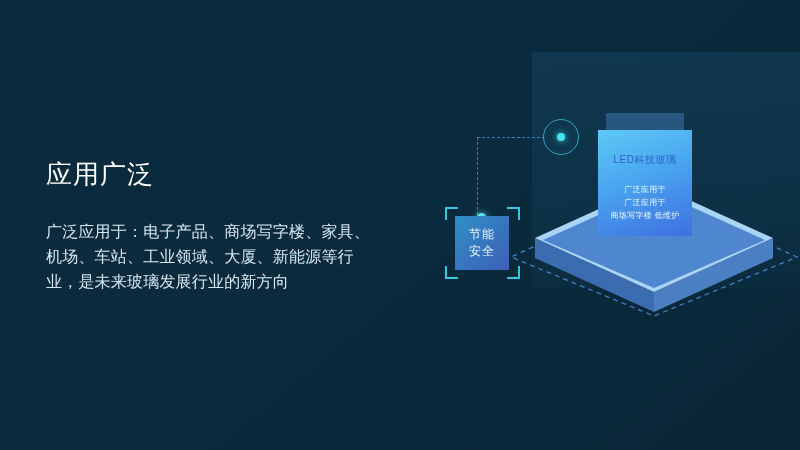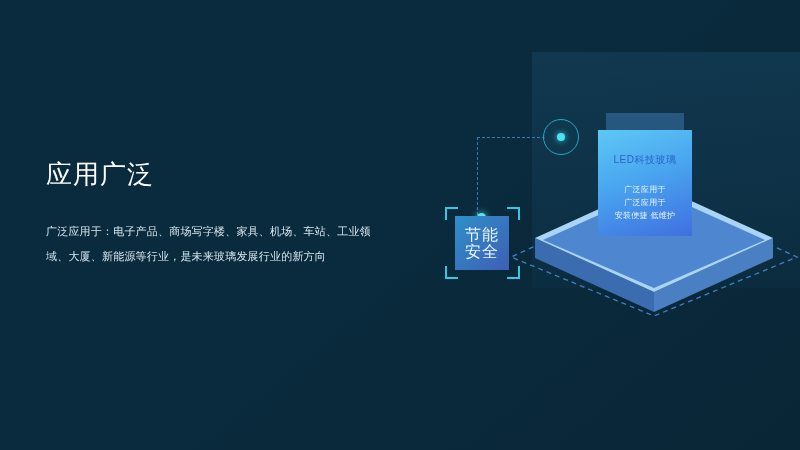--- a/index.html
+++ b/index.html
@@ -35,21 +35,21 @@
     white-space: pre-line;
   }
   .headline .line2 { display: block; }
 
   .body-copy {
     position: absolute;
     left: 46px;
     top: 219px;
     width: 330px;
     color: #d8e6ee;
-    font-size: 11px;
+    font-size: 16px;
     line-height: 25px;
     letter-spacing: 0.2px;
   }
 
   
   #art {
     position: absolute;
     left: 4px;
     top: 0;
     width: 636px;
@@ -130,21 +130,21 @@
     width: 54px;
     height: 54px;
     background: linear-gradient(135deg, #2e8fc9 0%, #3f5fb5 100%);
     display: flex;
     flex-direction: column;
     align-items: center;
     justify-content: center;
   }
   .badge-line {
     color: #eaf8ff;
-    font-size: 16px;
+    font-size: 12px;
     line-height: 17px;
     letter-spacing: 1px;
   }
 
   
   .brk {
     position: absolute;
     width: 13px;
     height: 13px;
     box-sizing: border-box;
@@ -234,21 +234,21 @@
       <polygon points="145,2 256,52 145,100 34,52" fill="#4e86d0"></polygon>
     </svg>
 
     <div class="panel-back"></div>
 
     <div class="panel">
       <div class="panel-title">LED科技玻璃</div>
       <div class="panel-feats">
         <div class="panel-feat">广泛应用于</div>
         <div class="panel-feat">广泛应用于</div>
-        <div class="panel-feat">安装便捷 低维护</div>
+        <div class="panel-feat">商场写字楼 低维护</div>
       </div>
     </div>
 
     <div class="conn-h"></div>
     <div class="conn-v"></div>
 
     <div class="node-ring"></div>
     <div class="node-dot"></div>
 
     <div class="badge-dot"></div>

